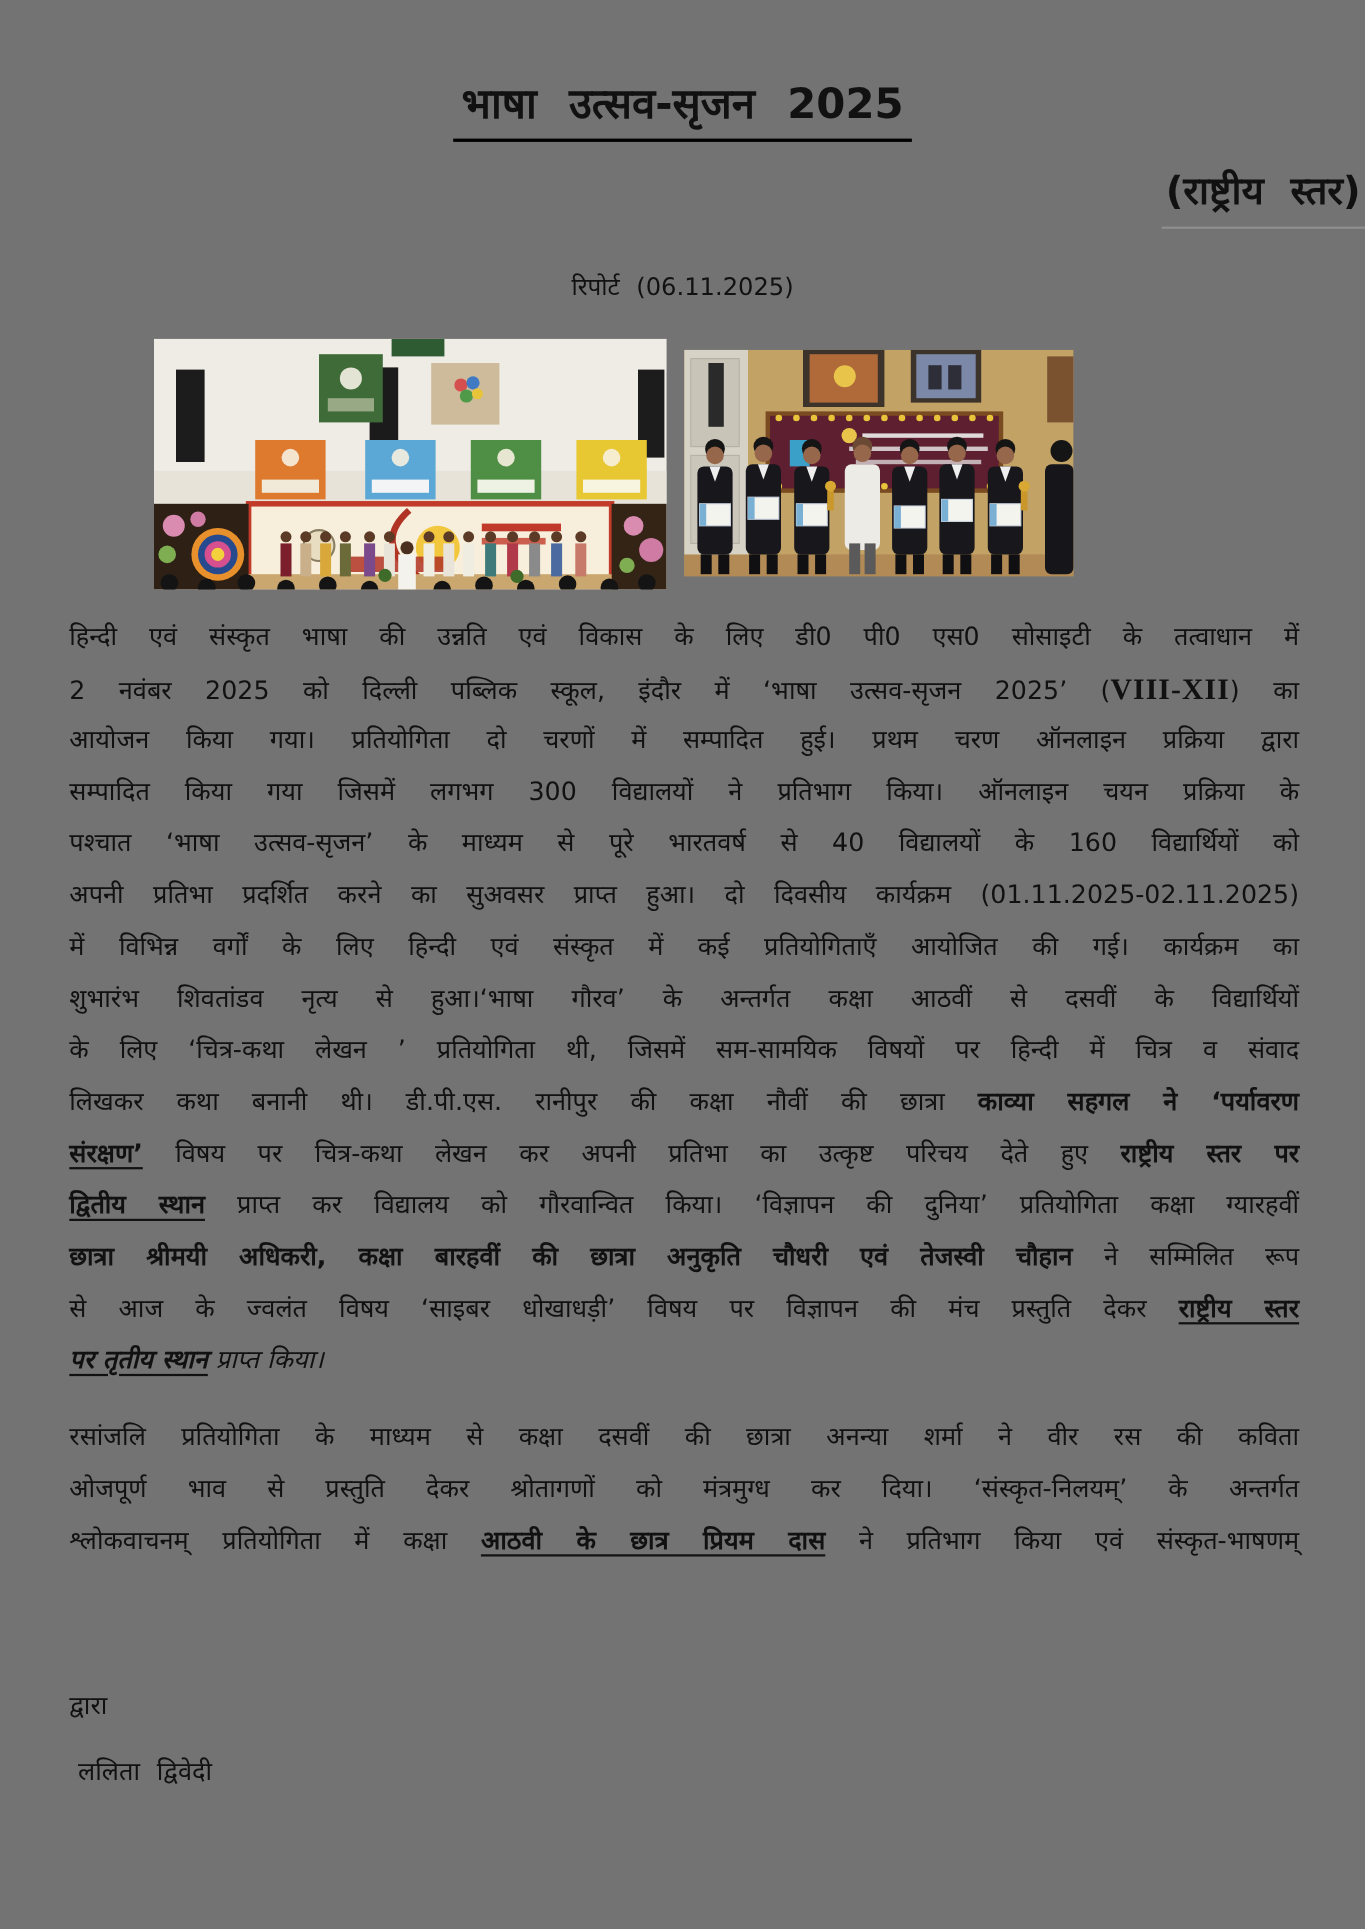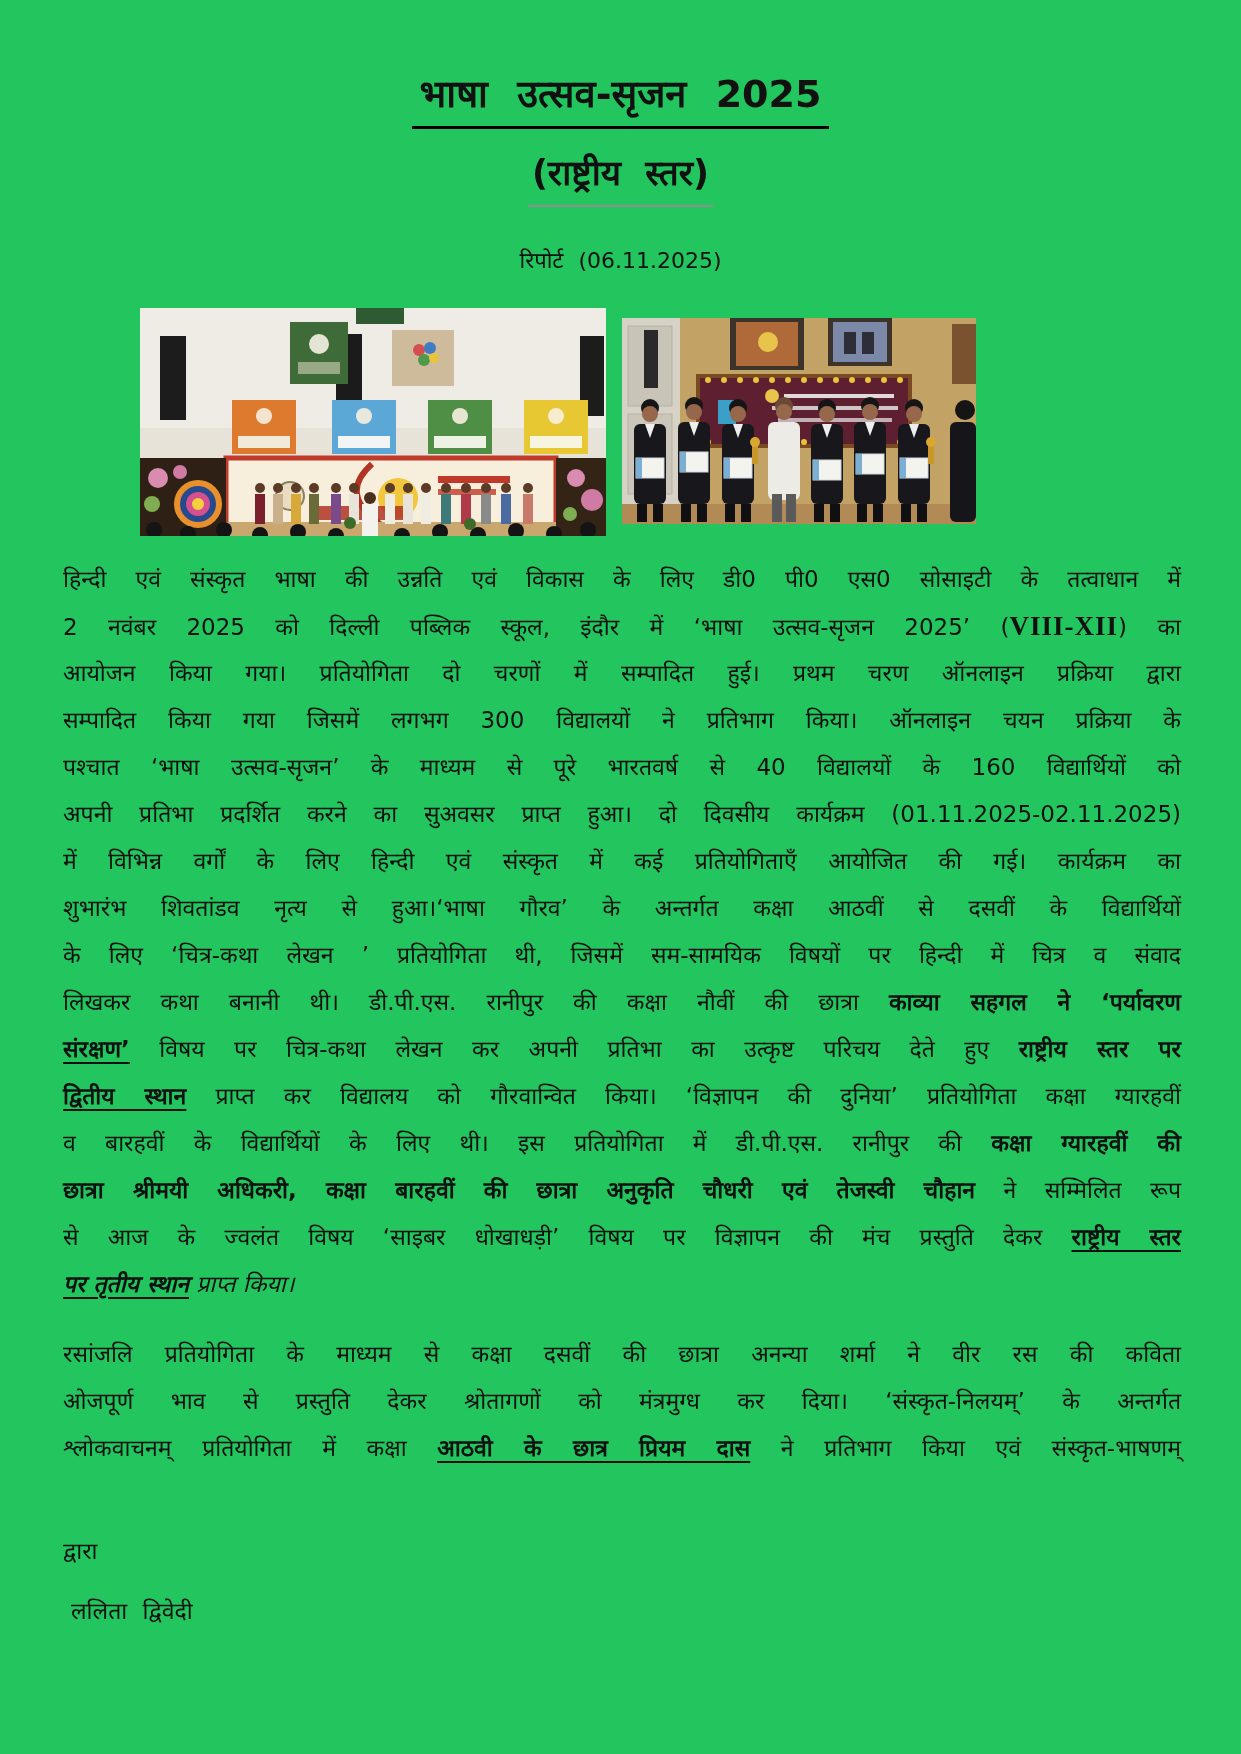--- a/index.html
+++ b/index.html
@@ -1,32 +1,32 @@
 <!DOCTYPE html>
 <html><head>
 <meta charset="utf-8">
 <style>
   html,body{margin:0;padding:0;background:#ffffff;}
   .page{
     position:relative;
     width:1241px;height:1754px;
-    background:#22c55e;
+    background:#737373;
     font-family:"DejaVu Sans","Liberation Sans",sans-serif;
     color:#111;
     overflow:hidden;
   }
   
   .doc-title{
     position:absolute;top:66px;left:0;width:100%;
     text-align:center;font-size:38px;font-weight:700;word-spacing:16px;
   }
   .doc-title .ul{border-bottom:3px solid #000;padding:0 8px 10px 8px;}
   .doc-subtitle{
     position:absolute;top:148px;left:0;width:100%;
-    text-align:center;font-size:35px;font-weight:700;word-spacing:12px;
+    text-align:right;font-size:35px;font-weight:700;word-spacing:12px;
   }
   .doc-subtitle .ul{border-bottom:2px solid #8f8f8f;padding:0 4px 12px 4px;}
   .report-line{
     position:absolute;top:228px;left:0;width:100%;
     text-align:center;font-size:22px;word-spacing:8px;margin-top:16px;
   }
   
   .photo{position:absolute;display:block;}
   .photo-left{left:140px;top:308px;width:466px;height:228px;}
   .photo-right{left:622px;top:318px;width:354px;height:206px;}
@@ -347,21 +347,20 @@
         <div class="line"><span>आयोजन किया गया। प्रतियोगिता दो चरणों में सम्पादित हुई। प्रथम चरण ऑनलाइन प्रक्रिया द्वारा</span></div>
         <div class="line"><span>सम्पादित किया गया जिसमें लगभग 300 विद्यालयों ने प्रतिभाग किया। ऑनलाइन चयन प्रक्रिया के</span></div>
         <div class="line"><span>पश्चात ‘भाषा उत्सव-सृजन’ के माध्यम से पूरे भारतवर्ष से 40 विद्यालयों के 160 विद्यार्थियों को</span></div>
         <div class="line"><span>अपनी प्रतिभा प्रदर्शित करने का सुअवसर प्राप्त हुआ। दो दिवसीय कार्यक्रम (01.11.2025-02.11.2025)</span></div>
         <div class="line"><span>में विभिन्न वर्गों के लिए हिन्दी एवं संस्कृत में कई प्रतियोगिताएँ आयोजित की गई। कार्यक्रम का</span></div>
         <div class="line"><span>शुभारंभ शिवतांडव नृत्य से हुआ।‘भाषा गौरव’ के अन्तर्गत कक्षा आठवीं से दसवीं के विद्यार्थियों</span></div>
         <div class="line"><span>के लिए ‘चित्र-कथा लेखन ’ प्रतियोगिता थी, जिसमें सम-सामयिक विषयों पर हिन्दी में चित्र व संवाद</span></div>
         <div class="line"><span>लिखकर कथा बनानी थी। डी.पी.एस. रानीपुर की कक्षा नौवीं की छात्रा </span><span class="b">काव्या सहगल ने ‘पर्यावरण</span></div>
         <div class="line"><span class="b u">संरक्षण’</span><span> विषय पर चित्र-कथा लेखन कर अपनी प्रतिभा का उत्कृष्ट परिचय देते हुए </span><span class="b">राष्ट्रीय स्तर पर</span></div>
         <div class="line"><span class="b u">द्वितीय स्थान</span><span> प्राप्त कर विद्यालय को गौरवान्वित किया। ‘विज्ञापन की दुनिया’ प्रतियोगिता कक्षा ग्यारहवीं</span></div>
-        <div class="line"><span>व बारहवीं के विद्यार्थियों के लिए थी। इस प्रतियोगिता में डी.पी.एस. रानीपुर की </span><span class="b">कक्षा ग्यारहवीं की</span></div>
         <div class="line"><span class="b">छात्रा श्रीमयी अधिकरी, कक्षा बारहवीं की छात्रा अनुकृति चौधरी एवं तेजस्वी चौहान</span><span> ने सम्मिलित रूप</span></div>
         <div class="line"><span>से आज के ज्वलंत विषय ‘साइबर धोखाधड़ी’ विषय पर विज्ञापन की मंच प्रस्तुति देकर </span><span class="b u">राष्ट्रीय स्तर</span></div>
         <div class="line last"><span class="b u">पर तृतीय स्थान</span><span> प्राप्त किया।</span></div>
       </div>
     <div class="para">
         <div class="line"><span>रसांजलि प्रतियोगिता के माध्यम से कक्षा दसवीं की छात्रा अनन्या शर्मा ने वीर रस की कविता</span></div>
         <div class="line"><span>ओजपूर्ण भाव से प्रस्तुति देकर श्रोतागणों को मंत्रमुग्ध कर दिया। ‘संस्कृत-निलयम्’ के अन्तर्गत</span></div>
         <div class="line"><span>श्लोकवाचनम् प्रतियोगिता में कक्षा </span><span class="b u">आठवी के छात्र प्रियम दास</span><span> ने प्रतिभाग किया एवं संस्कृत-भाषणम्</span></div>
       </div>
   </div>

